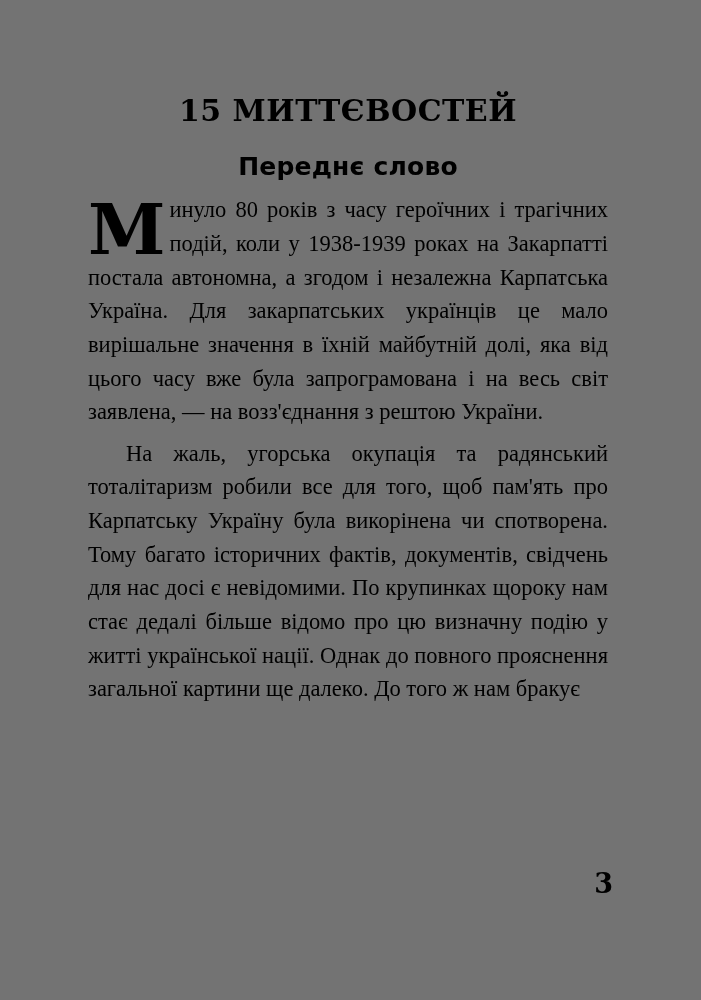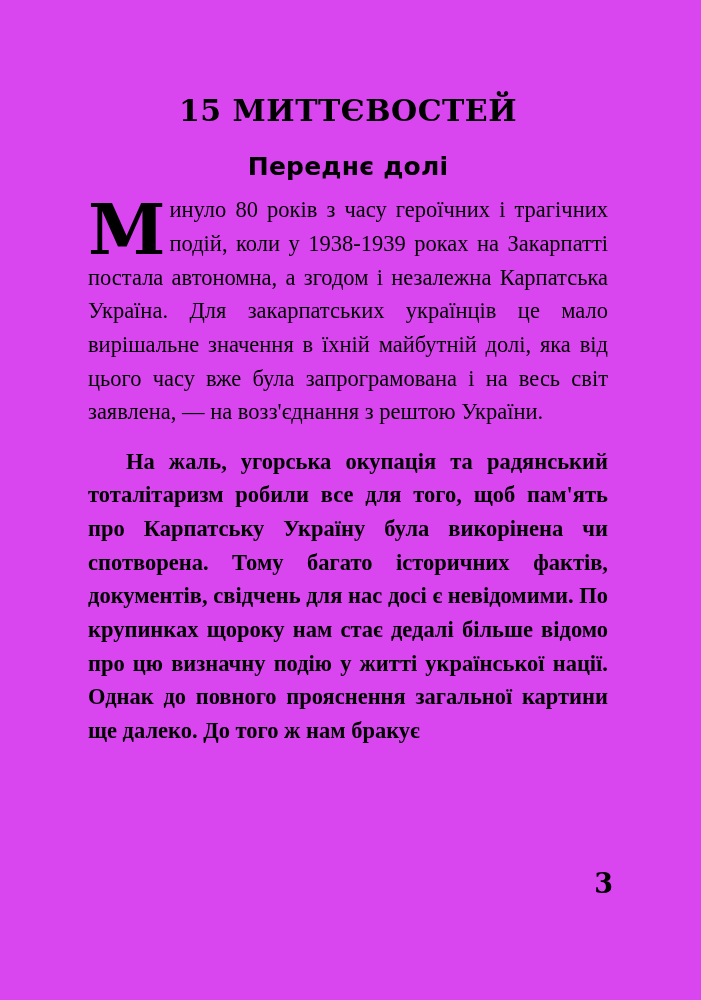--- a/index.html
+++ b/index.html
@@ -14,21 +14,21 @@
     font-family: "Liberation Serif", "DejaVu Serif", serif;
     color: #000000;
     overflow: hidden;
   }
   .page {
     position: absolute;
     left: 0;
     top: 0;
     width: 701px;
     height: 1000px;
-    background: #d946ef;
+    background: #737373;
   }
   .content {
     position: absolute;
     left: 88px;
     top: 92px;
     width: 520px;
   }
 
   
   .title-block {
@@ -80,22 +80,21 @@
   .dropcap {
     float: left;
     font-family: "DejaVu Serif", "Liberation Serif", serif;
     font-weight: 700;
     font-size: 70px;
     line-height: 0.82;
     padding: 6px 4px 0 0;
     margin-top: 2px;
   }
   .para + .para {
-    margin-top: 16px;
-    font-weight: bold;
+    margin-top: 8px;
   }
 
   
   .folio {
     position: absolute;
     right: 88px;
     top: 868px;
     font-family: "DejaVu Serif", "Liberation Serif", serif;
     font-weight: 700;
     font-size: 27px;
@@ -106,21 +105,21 @@
 <body>
 
 <div class="page">
 
   <div class="content">
 
     <div class="title-block">
       <div class="title-line">15 миттєвостей</div>
     </div>
 
-    <h2 class="subtitle">Переднє долі</h2>
+    <h2 class="subtitle">Переднє слово</h2>
 
     <div class="body-text">
       <p class="para first">
         <span class="dropcap">М</span><span>инуло 80 років з часу героїчних і трагічних подій, коли у 1938-1939 роках на Закарпатті постала автономна, а згодом і незалежна Карпатська Україна. Для закарпатських українців це мало вирішальне значення в їхній майбутній долі, яка від цього часу вже була запрограмована і на весь світ заявлена, — на возз'єднання з рештою України.</span>
       </p>
       <p class="para">На жаль, угорська окупація та радянський тоталітаризм робили все для того, щоб пам'ять про Карпатську Україну була викорінена чи спотворена. Тому багато історичних фактів, документів, свідчень для нас досі є невідомими. По крупинках щороку нам стає дедалі більше відомо про цю визначну подію у житті української нації. Однак до повного прояснення загальної картини ще далеко. До того ж нам бракує</p>
     </div>
 
   </div>
 

